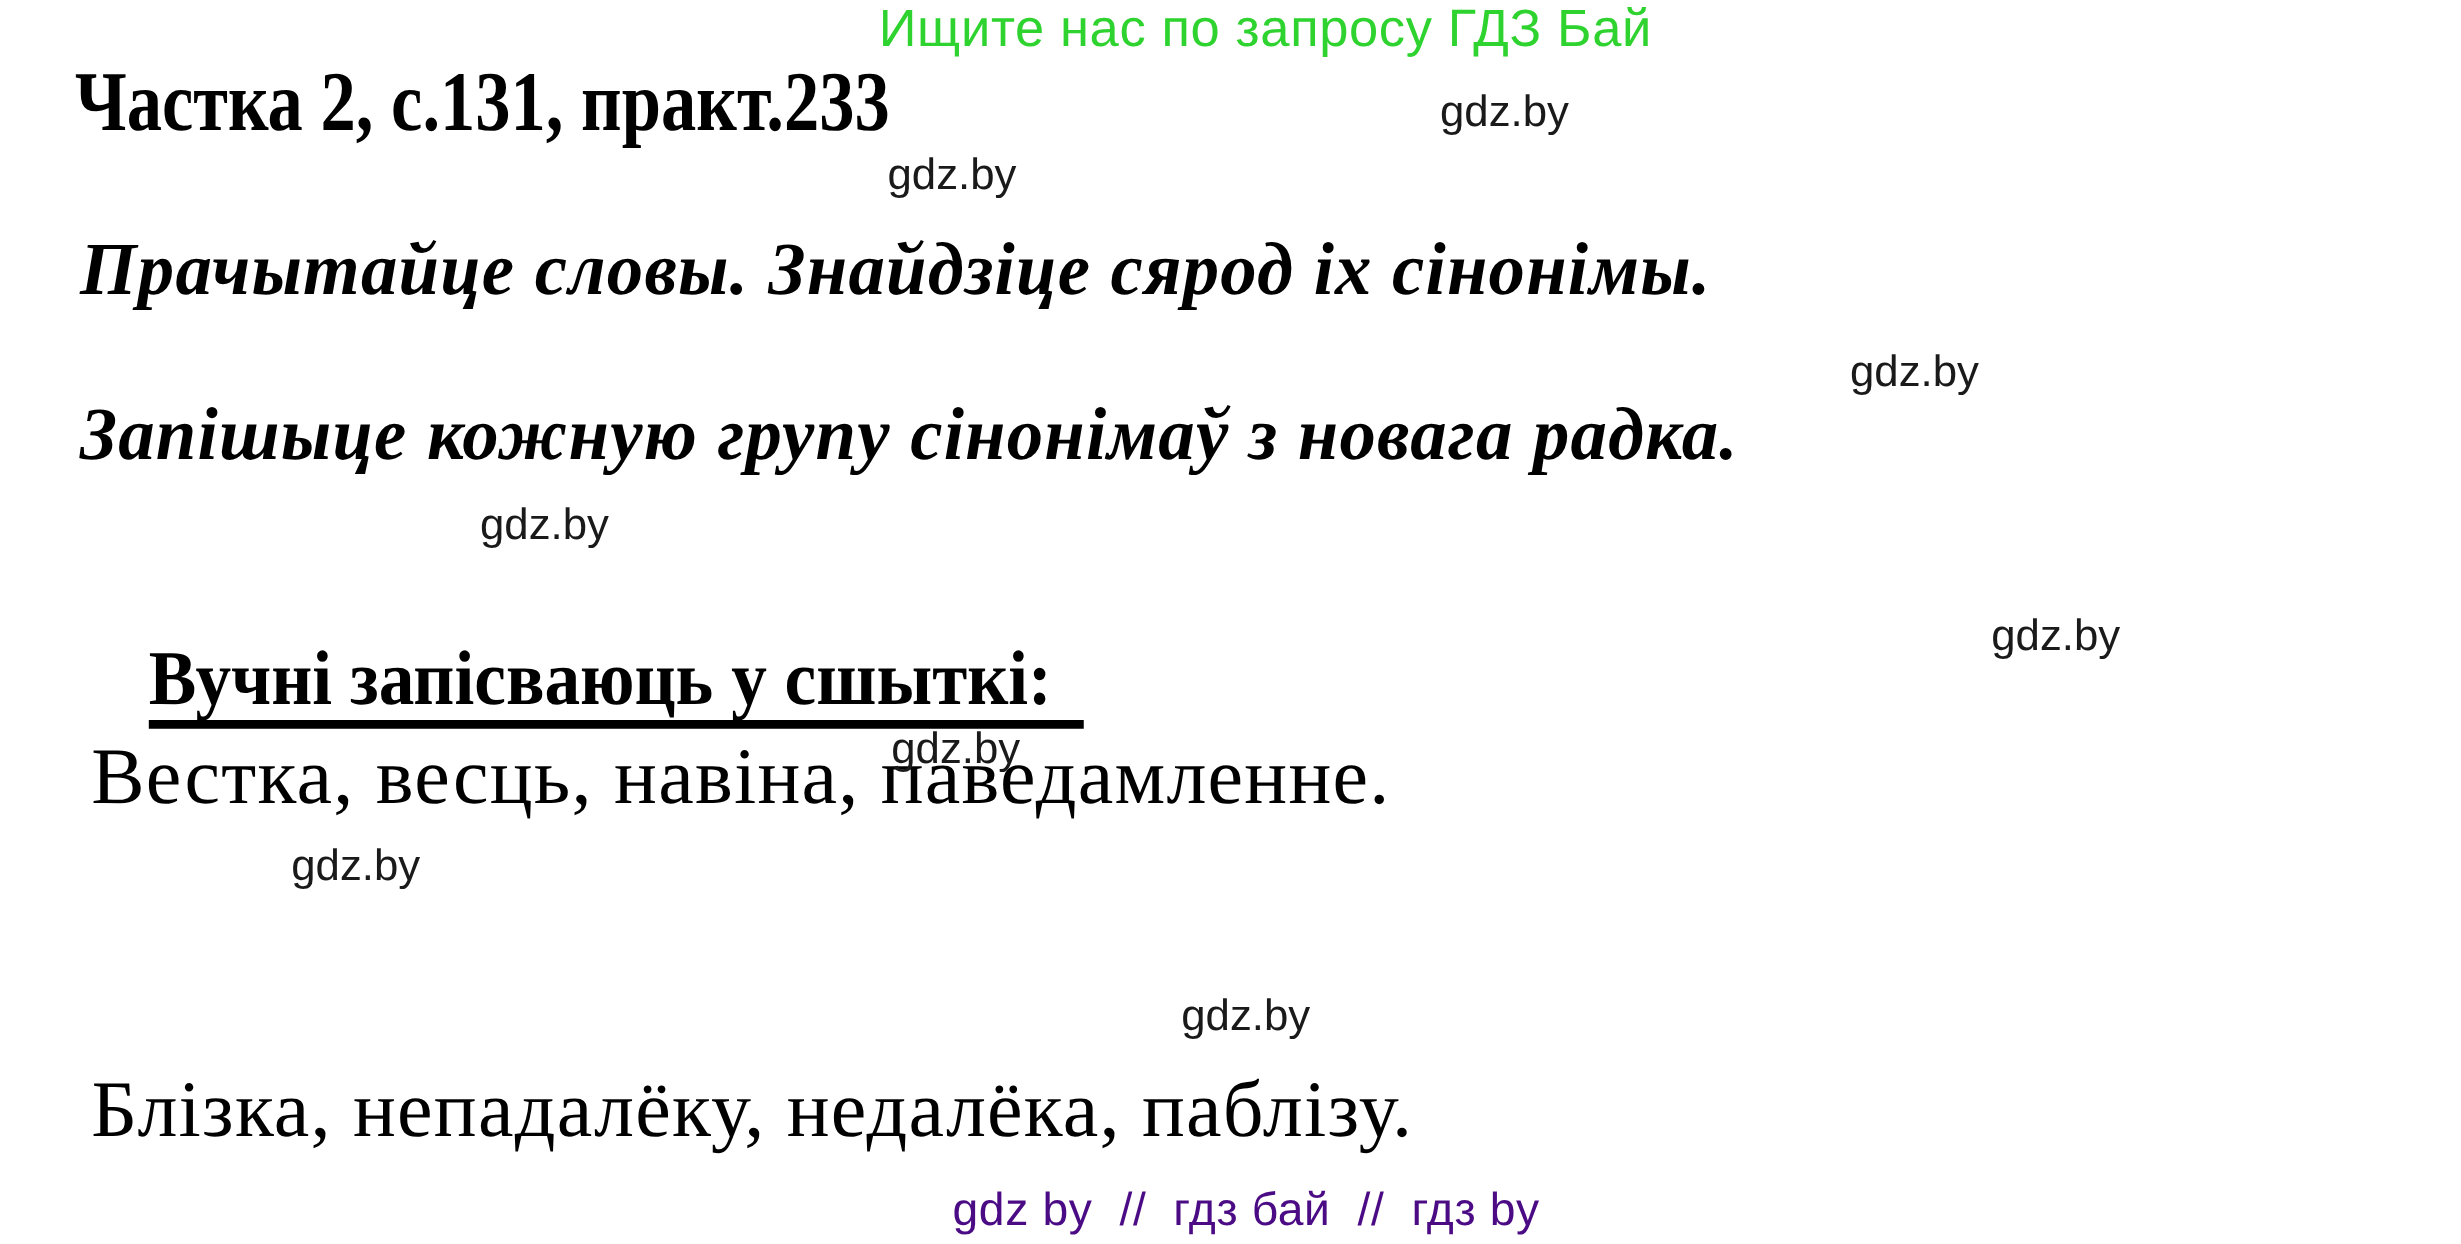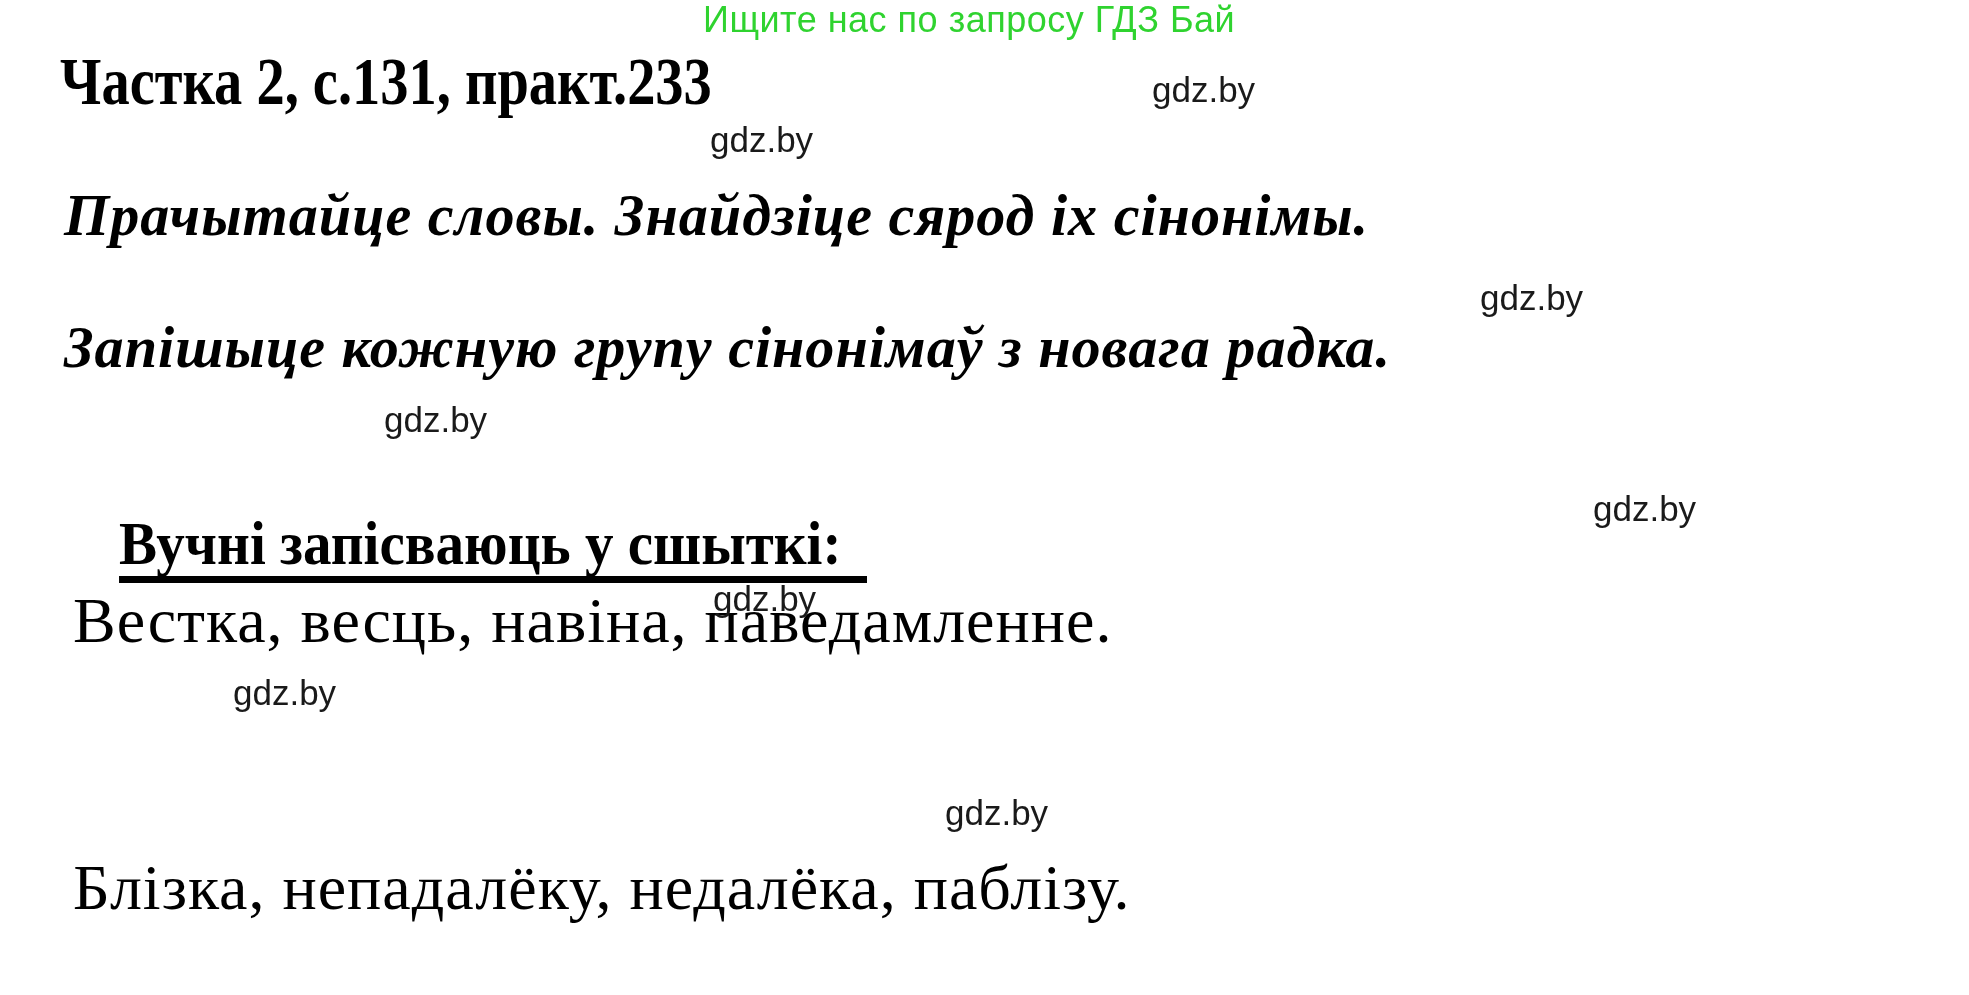--- a/index.html
+++ b/index.html
@@ -14,21 +14,21 @@
     background: #ffffff;
     overflow: hidden;
     font-family: "Liberation Serif", serif;
     color: #000000;
   }
   .abs { position: absolute; white-space: pre; line-height: 1; }
 
   .banner {
     left: 703px; top: 2px;
     font-family: "Liberation Sans", sans-serif;
-    font-size: 36px;
+    font-size: 42px;
     color: #2fd32f;
     letter-spacing: 0.5px;
   }
   .title {
     left: 60px; top: 47px;
     font-size: 68px;
     font-weight: bold;
     transform: scaleX(0.83);
     transform-origin: 0 0;
     letter-spacing: 0px;
@@ -117,14 +117,15 @@
 
   <span class="wm wm-1">gdz.by</span>
   <span class="wm wm-2">gdz.by</span>
   <span class="wm wm-3">gdz.by</span>
   <span class="wm wm-4">gdz.by</span>
   <span class="wm wm-5">gdz.by</span>
   <span class="wm wm-6">gdz.by</span>
   <span class="wm wm-7">gdz.by</span>
   <span class="wm wm-8">gdz.by</span>
 
+  <div class="abs footer">gdz by  //  гдз бай  //  гдз by</div>
 
 </div>
 
 </body></html>

